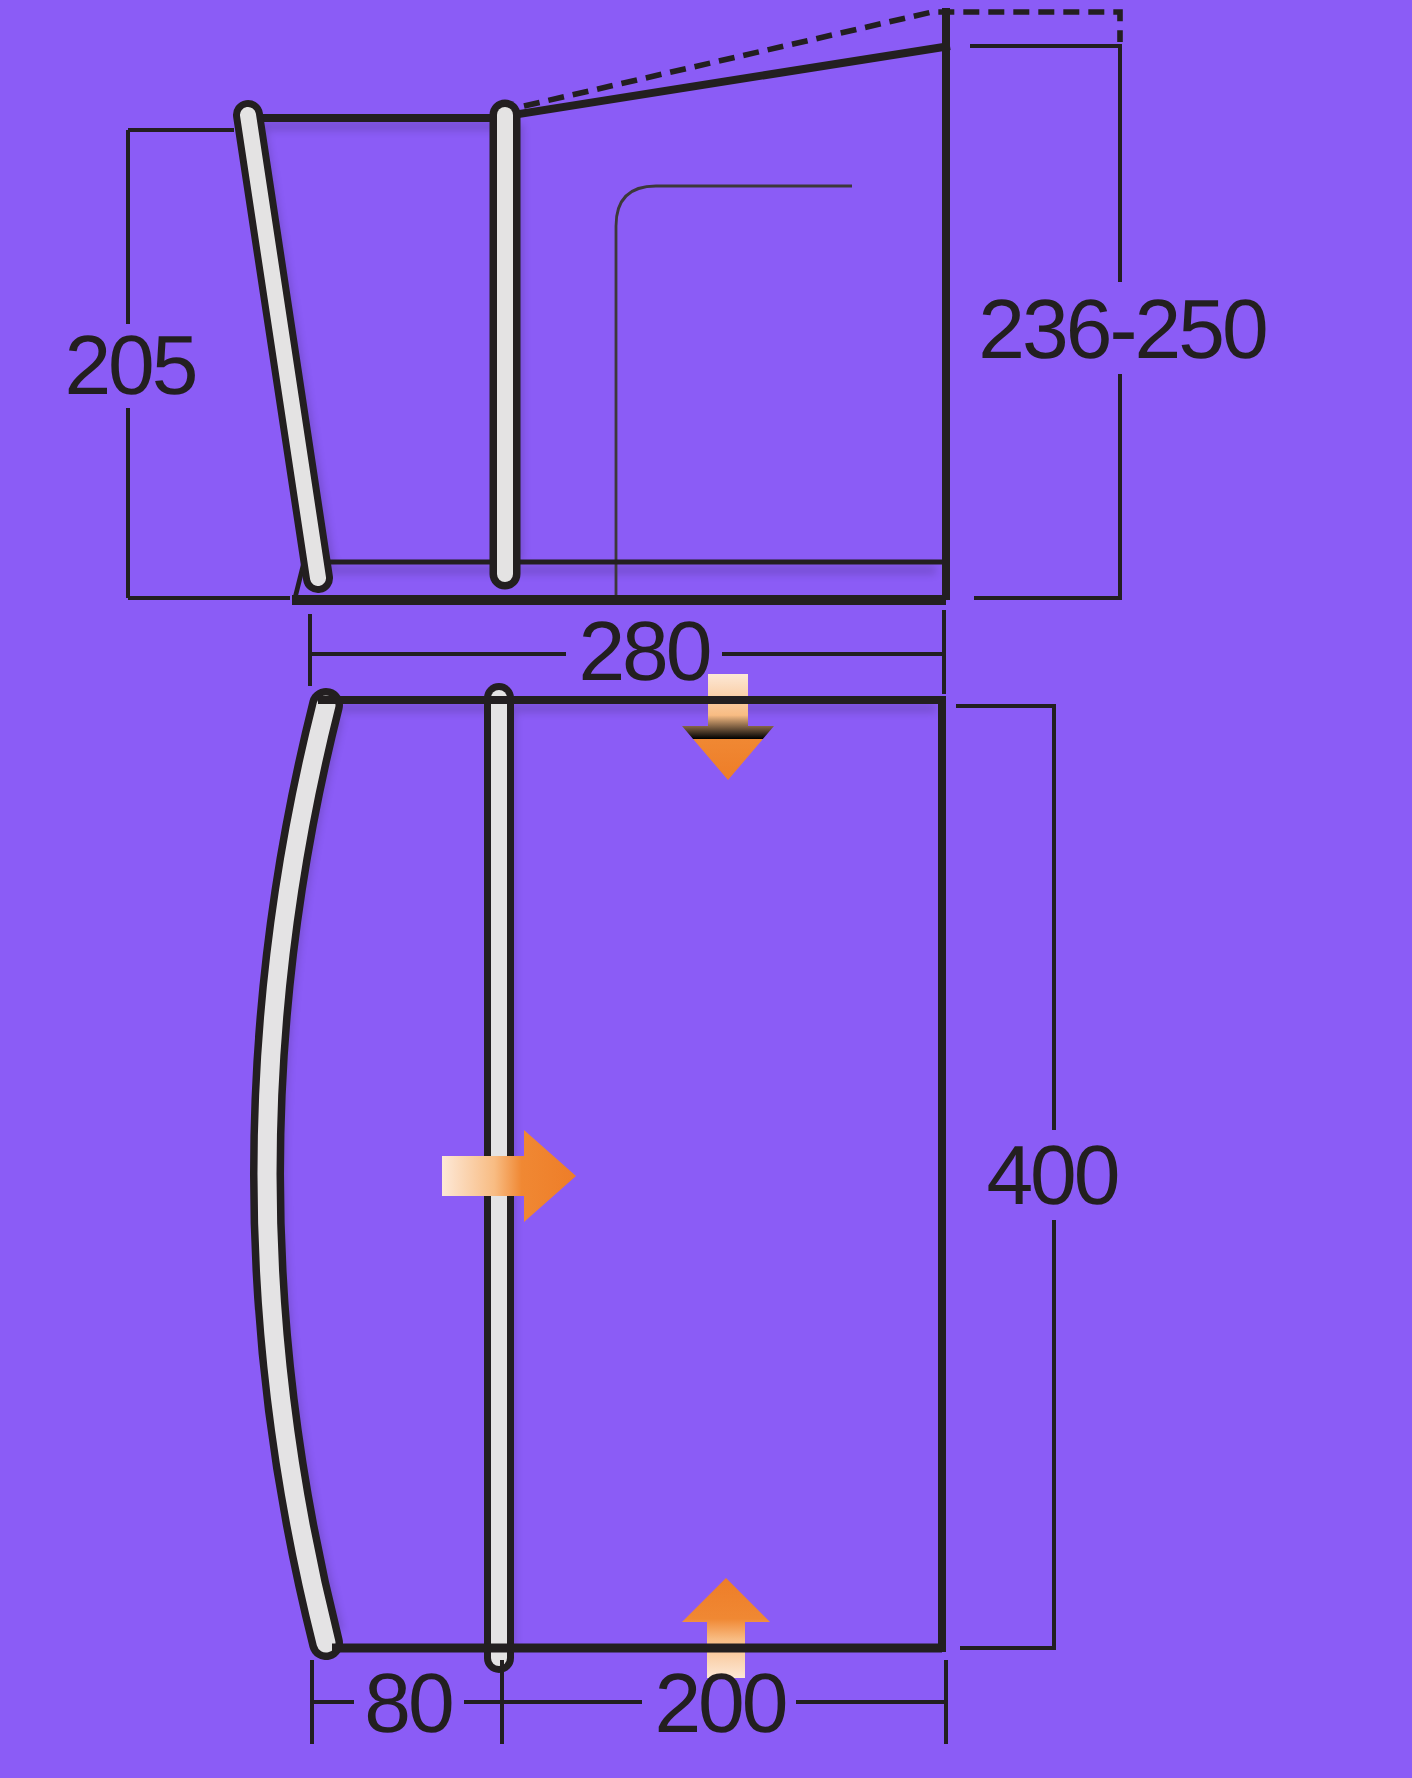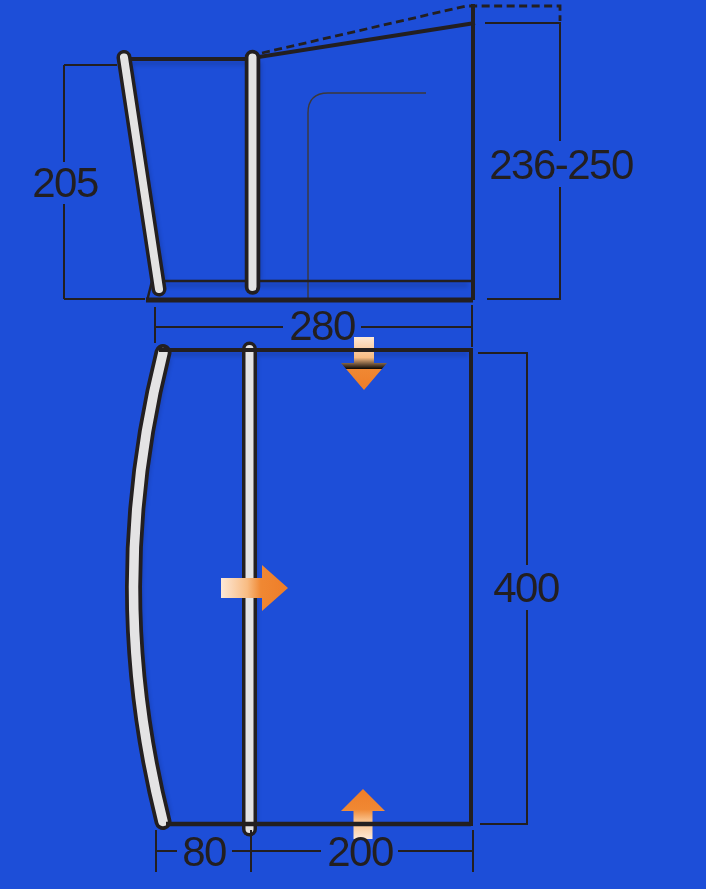--- a/index.html
+++ b/index.html
@@ -4,21 +4,21 @@
 <style>
   html, body {
     margin: 0;
     padding: 0;
     background: #ffffff;
   }
   .stage {
     position: relative;
     width: 706px;
     height: 889px;
-    background: #1d4ed8;
+    background: #8b5cf6;
     overflow: hidden;
     font-family: "Liberation Sans", "DejaVu Sans", sans-serif;
   }
   svg { display: block; }
   .dim-label {
     font-family: "Liberation Sans", "DejaVu Sans", sans-serif;
     font-size: 42px;
     font-weight: 400;
     letter-spacing: -1.5px;
   }

